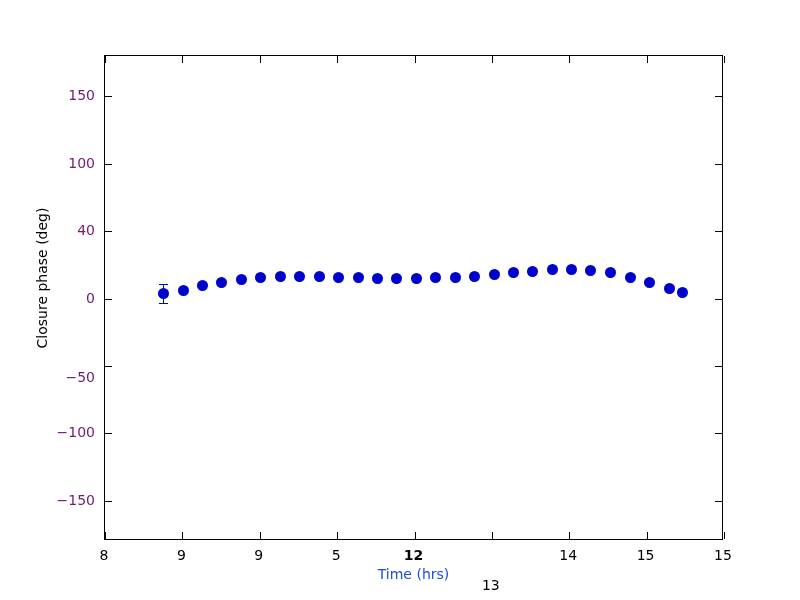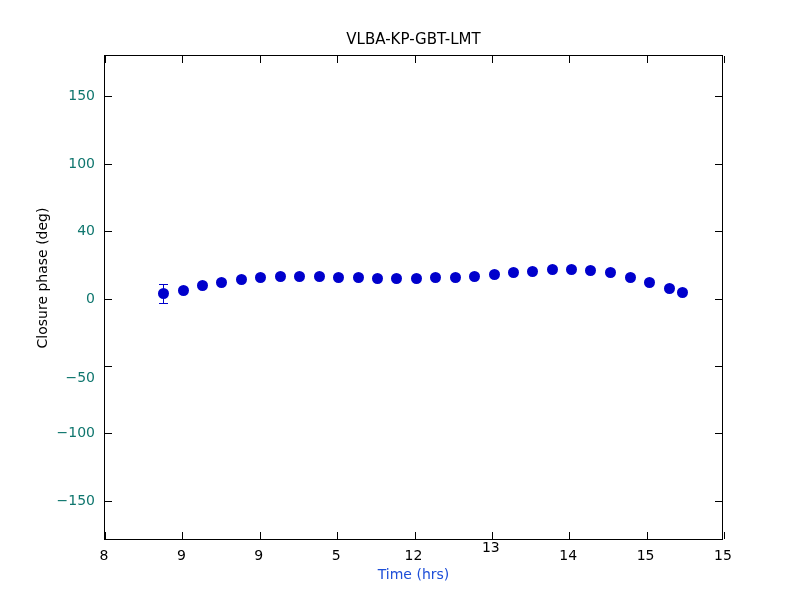--- a/index.html
+++ b/index.html
@@ -77,21 +77,21 @@
     top: 0;
     height: 7px;
     width: 0;
     border-left: 1.3px solid #000000;
   }
   .ytick-text {
     position: absolute;
     width: 60px;
     text-align: right;
     font-size: 14px;
-    color: #0f766e;
+    color: #701a75;
     line-height: 14px;
     white-space: nowrap;
   }
   .xtick-text {
     position: absolute;
     width: 60px;
     text-align: center;
     font-size: 14px;
     color: #000000;
     line-height: 14px;
@@ -142,21 +142,20 @@
     width: 9px;
     margin-left: -4.5px;
     border-top: 1.4px solid #0000cc;
   }
 </style>
 </head>
 <body>
 
 <div id="figure">
 
-  <div id="chart-title">VLBA-KP-GBT-LMT</div>
 
   <div id="axes">
     <div id="plot-area">
         <div class="errorbar-line" style="left: 58.805px; top: 227.95px; height: 18.5917px;"></div>
         <div class="errorbar-cap" style="left: 58.805px; top: 227.95px;"></div>
         <div class="errorbar-cap" style="left: 58.805px; top: 246.542px;"></div>
         <div class="datapoint" style="left: 58.805px; top: 237.246px; background: rgb(0, 0, 204);"></div>
         <div class="datapoint" style="left: 78.1487px; top: 234.147px; background: rgb(0, 0, 204);"></div>
         <div class="datapoint" style="left: 97.4925px; top: 229.297px; background: rgb(0, 0, 204);"></div>
         <div class="datapoint" style="left: 116.836px; top: 226.199px; background: rgb(0, 0, 204);"></div>
@@ -228,22 +227,22 @@
       <div class="ytick-text" style="left: 35px; top: 290.5px;">0</div>
       <div class="ytick-text" style="left: 35px; top: 223.139px;">40</div>
       <div class="ytick-text" style="left: 35px; top: 155.778px;">100</div>
       <div class="ytick-text" style="left: 35px; top: 88.4167px;">150</div>
     </div>
   <div id="xtick-labels">
       <div class="xtick-text" style="left: 74px; top: 548px;">8</div>
       <div class="xtick-text" style="left: 151.375px; top: 548px;">9</div>
       <div class="xtick-text" style="left: 228.75px; top: 548px;">9</div>
       <div class="xtick-text" style="left: 306.125px; top: 548px;">5</div>
-      <div class="xtick-text" style="left: 383.5px; top: 548px;">12</div>
-      <div class="xtick-text" style="left: 460.875px; top: 540px; text-align: center;">13</div>
+      <div class="xtick-text" style="left: 383.5px; top: 548px; font-weight: bold;">12</div>
+      <div class="xtick-text" style="left: 460.875px; top: 578px; text-align: center;">13</div>
       <div class="xtick-text" style="left: 538.25px; top: 548px;">14</div>
       <div class="xtick-text" style="left: 615.625px; top: 548px;">15</div>
       <div class="xtick-text" style="left: 693px; top: 548px;">15</div>
     </div>
 
   <div id="xaxis-label">Time (hrs)</div>
   <div id="yaxis-label">Closure phase (deg)</div>
 
 </div>
 

